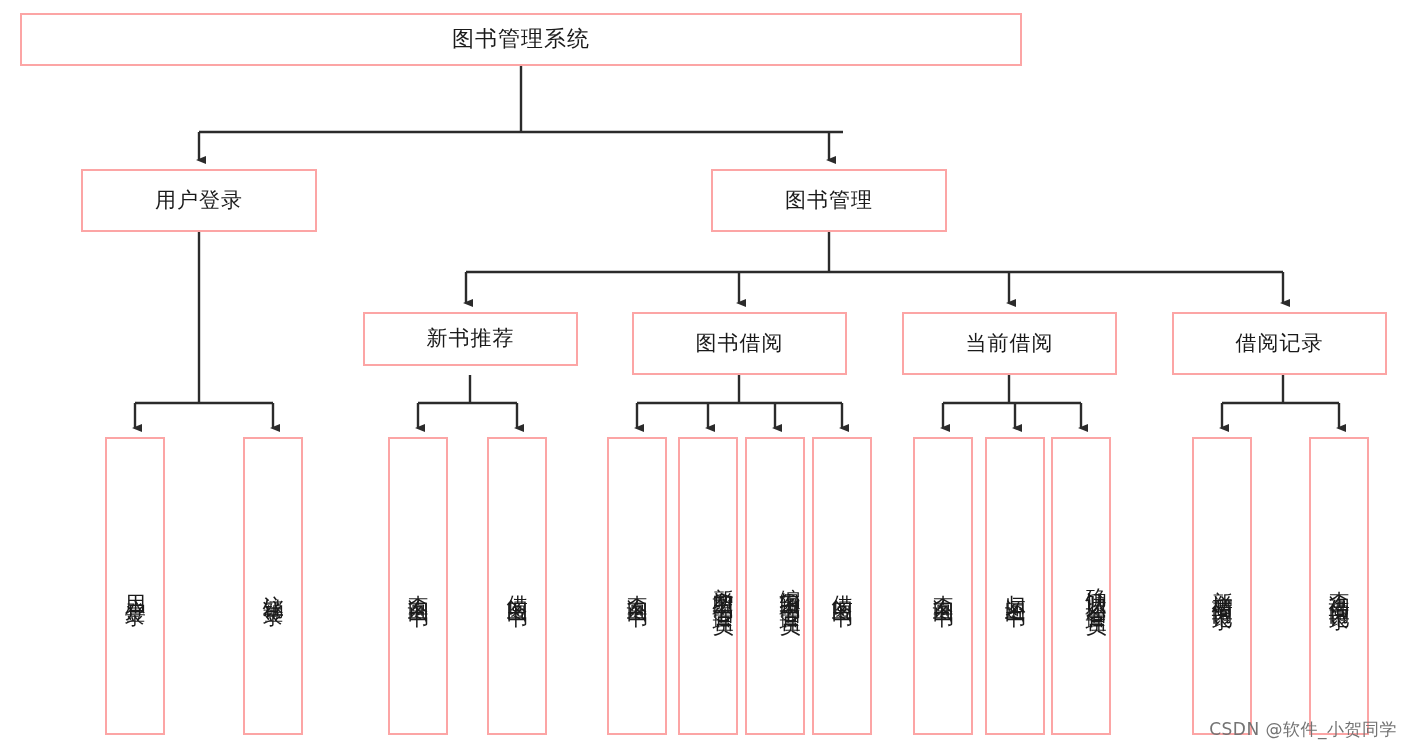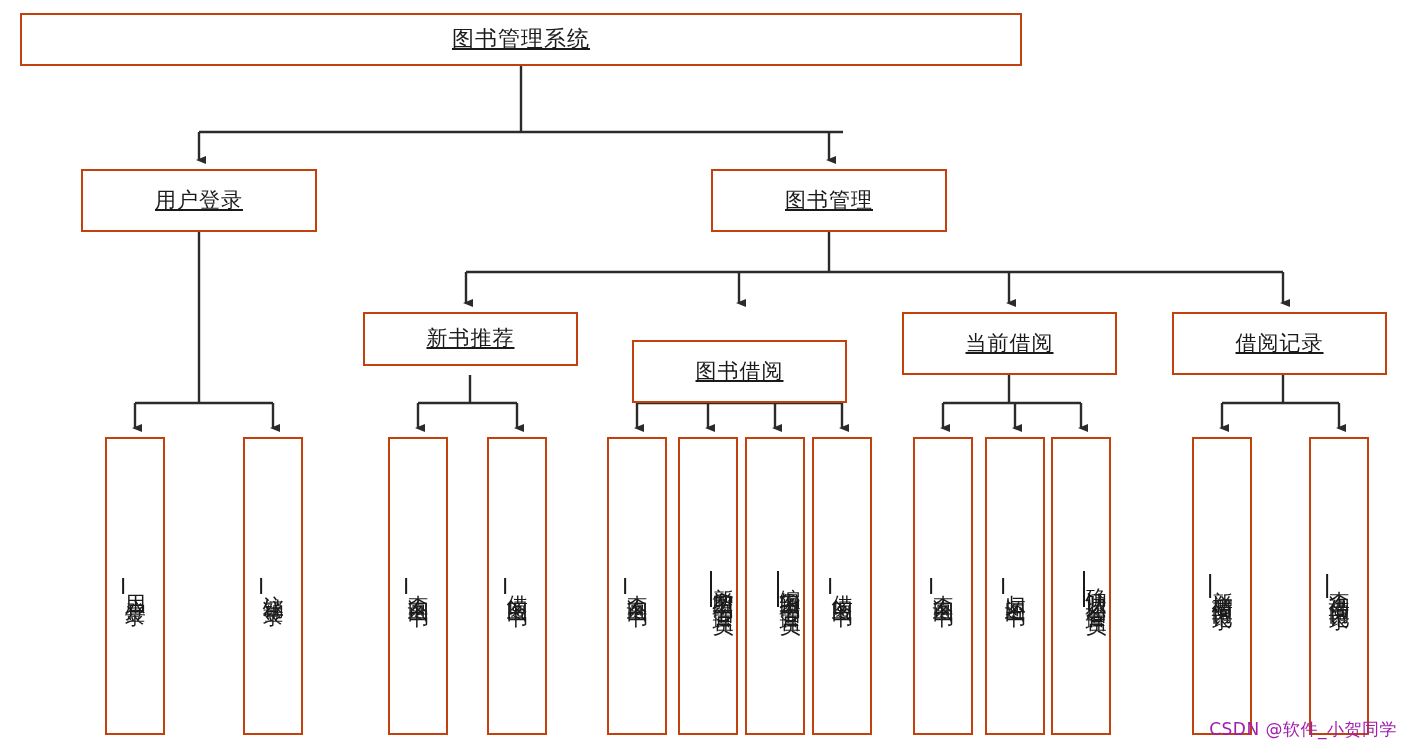--- a/index.html
+++ b/index.html
@@ -12,28 +12,27 @@
   }
   #canvas{position:relative;width:1405px;height:747px;}
 
   
   #wires{position:absolute;left:0;top:0;width:1405px;height:747px;}
 
   
   .node{
     position:absolute;
     box-sizing:border-box;
-    border:2px solid #c2410c;
+    border:2px solid #fca5a5;
     background:#ffffff;
     color:#1a1a1a;
     display:flex;
     align-items:center;
     justify-content:center;
     text-align:left;
-    text-decoration:underline;
   }
   .node.h{            
     font-size:21px;
     letter-spacing:1px;
     line-height:1.2;
   }
   .node.root{font-size:22px;}
   .node.v{            
     writing-mode:vertical-rl;
     text-orientation:upright;
@@ -45,21 +44,21 @@
     padding-top:6px;
   }
   .node.v.top{align-items:flex-start;}
   .node.v.mid{align-items:center;padding-top:0;}
 
   
   #watermark{
     position:absolute;
     right:8px;bottom:6px;
     font-size:17px;
-    color:#a21caf;
+    color:#737373;
     white-space:nowrap;
     letter-spacing:0.5px;
     pointer-events:none;
   }
 </style>
 </head>
 <body>
 
 <div id="canvas">
 
@@ -112,21 +111,21 @@
       <path d="M1339,403 L1339,428" marker-end="url(#arrow)"></path>
     </g>
   </svg>
 
   <div class="node h root" style="left:20px;top:13px;width:1002px;height:53px;">图书管理系统</div>
 
   <div class="node h" style="left:81px;top:169px;width:236px;height:63px;">用户登录</div>
   <div class="node h" style="left:711px;top:169px;width:236px;height:63px;">图书管理</div>
 
   <div class="node h" style="left:363px;top:312px;width:215px;height:54px;">新书推荐</div>
-  <div class="node h" style="left:632px;top:312px;width:215px;height:63px;margin-top:28px;">图书借阅</div>
+  <div class="node h" style="left:632px;top:312px;width:215px;height:63px;">图书借阅</div>
   <div class="node h" style="left:1172px;top:312px;width:215px;height:63px;">借阅记录</div>
   <div class="node h" style="left:902px;top:312px;width:215px;height:63px;">当前借阅</div>
 
   <div class="node v mid" style="left:105px;top:437px;width:60px;height:298px;">用户登录</div>
   <div class="node v mid" style="left:243px;top:437px;width:60px;height:298px;">注销登录</div>
 
   <div class="node v mid" style="left:388px;top:437px;width:60px;height:298px;">查询图书</div>
   <div class="node v mid" style="left:487px;top:437px;width:60px;height:298px;">借阅图书</div>
 
   <div class="node v mid" style="left:607px;top:437px;width:60px;height:298px;">查询图书</div>

